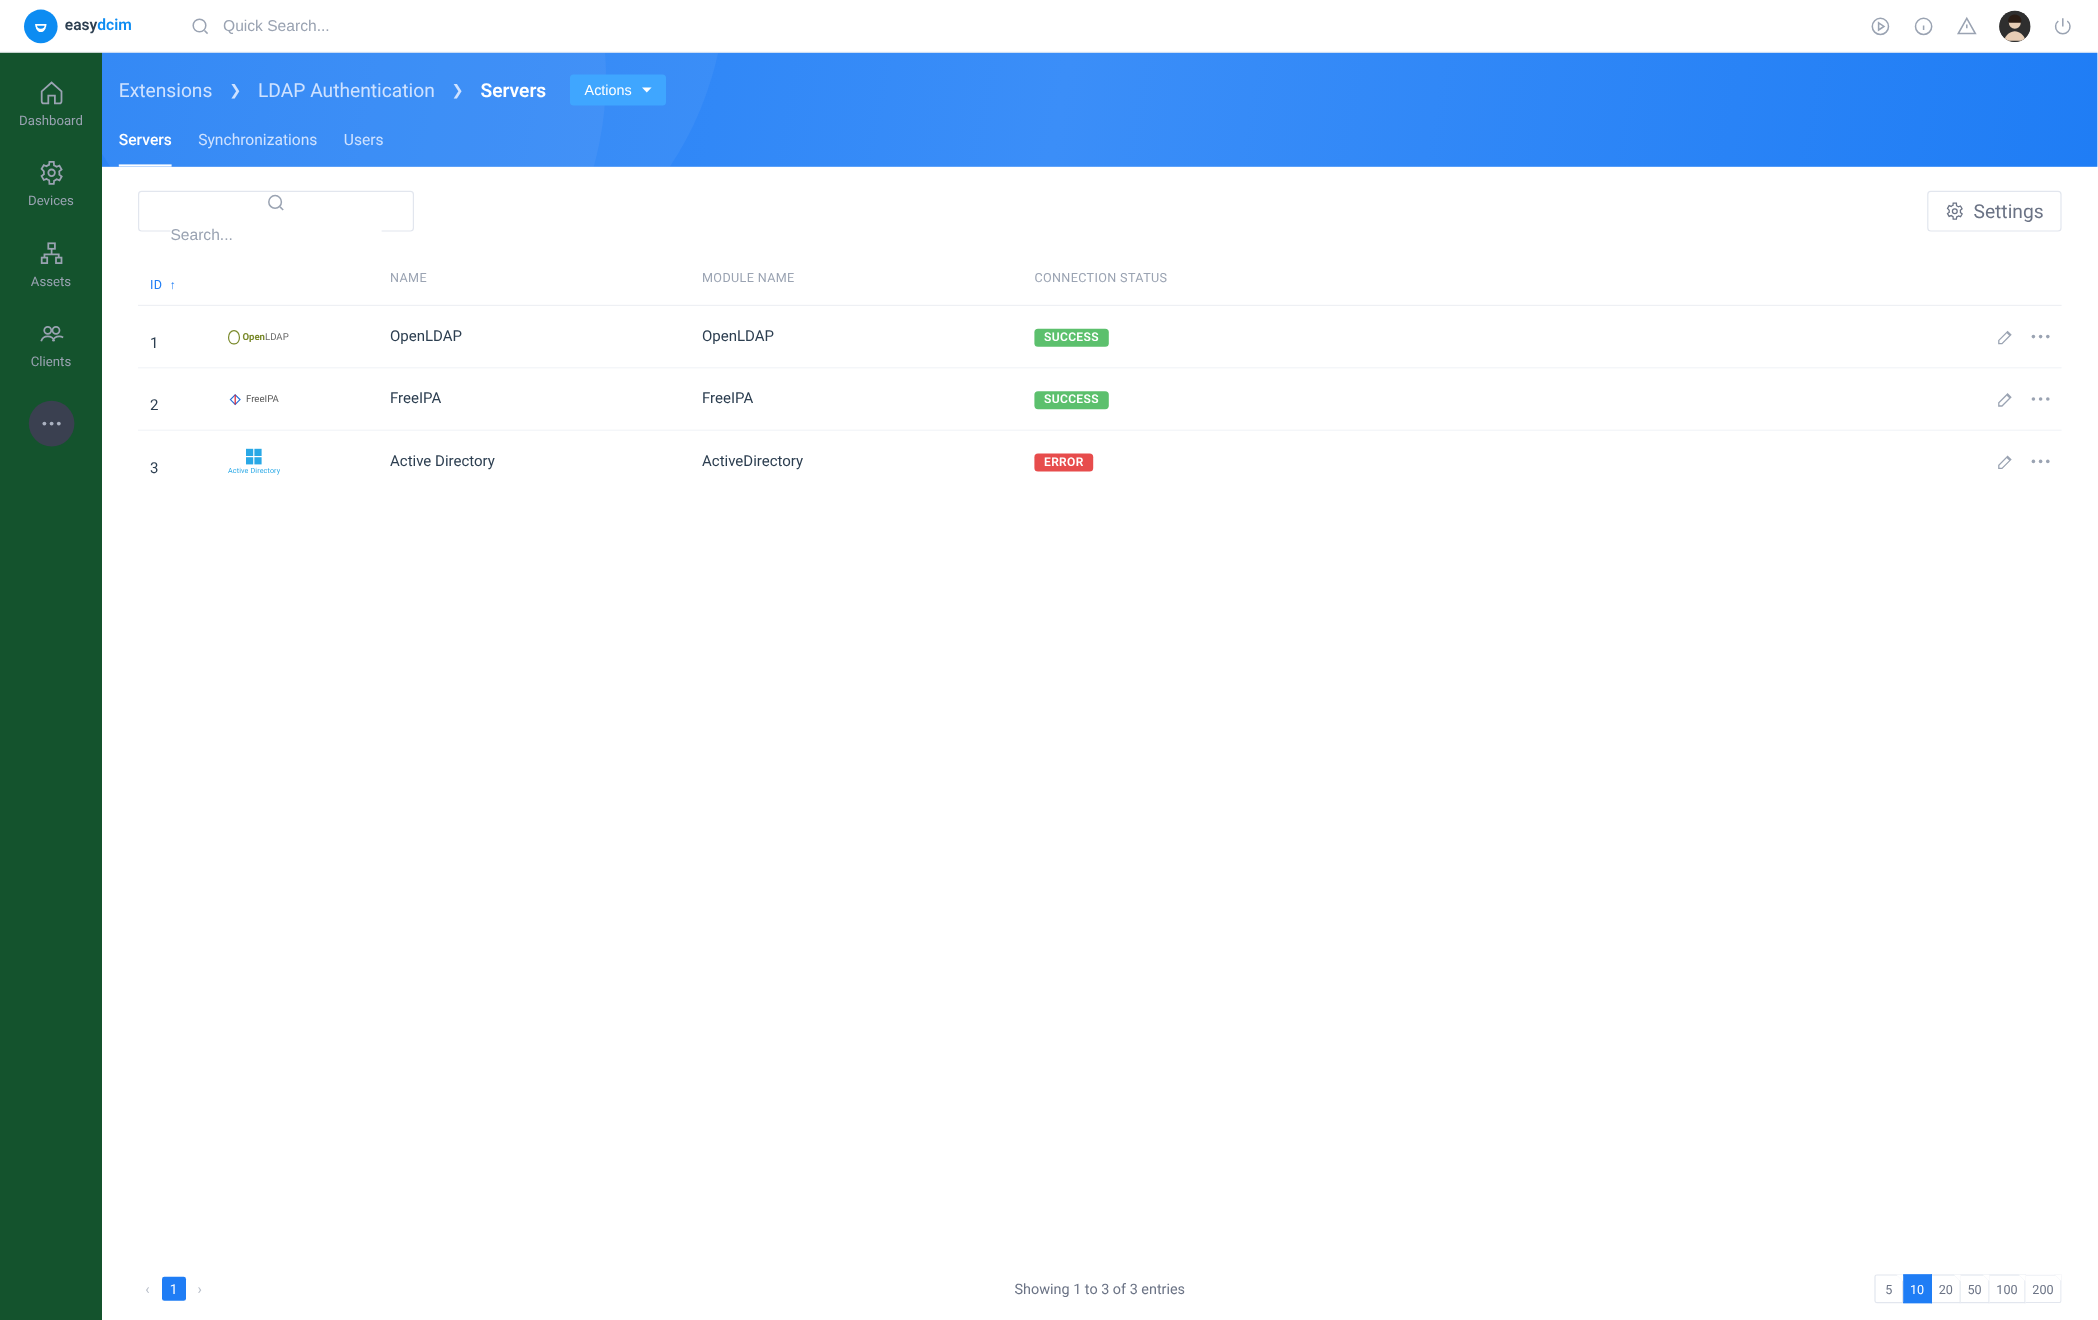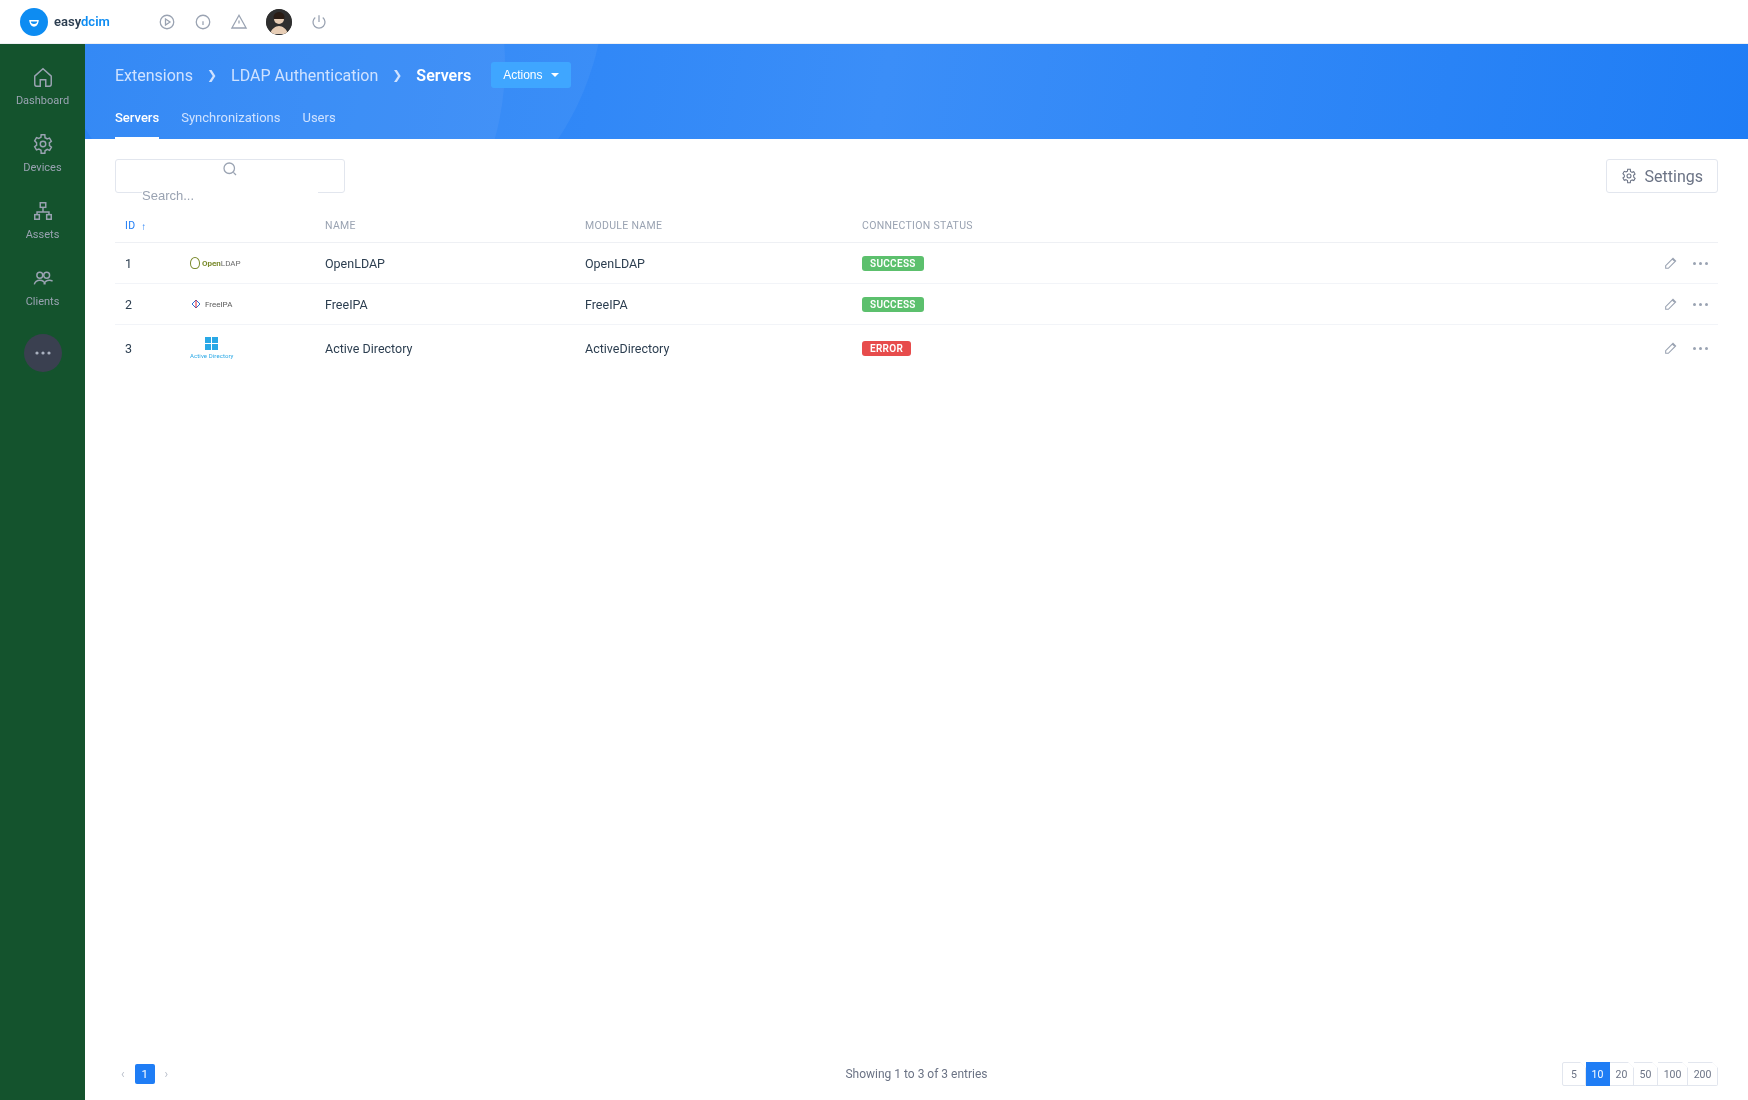--- a/index.html
+++ b/index.html
@@ -22,21 +22,21 @@
     .layout { display:flex; height: calc(100vh - 44px); min-height:1056px; }
     
     .sidebar { width: 85px; background:#14532d; display:flex; flex-direction:column; align-items:center; padding-top:16px; gap:14px; }
     .side-item { display:flex; flex-direction:column; align-items:center; gap:6px; color:#9aa3b2; cursor:pointer; width:100%; padding:6px 0; }
     .side-item svg { width:22px; height:22px; stroke:#9aa3b2; fill:none; stroke-width:1.6; }
     .side-item span { font-size:11px; }
     .side-more { width:38px; height:38px; border-radius:50%; background:#3a4050; display:flex; align-items:center; justify-content:center; margin-top:6px; cursor:pointer; }
     .side-more svg { width:18px; height:6px; }
     
     .main { flex:1; display:flex; flex-direction:column; position:relative; }
-    .bluehdr { background: linear-gradient(100deg, #1f7df5 0%, #3b8ef8 48%, #1f7df5 100%); color:#fff; padding:18px 30px 0 30px; position:relative; overflow:hidden; }
+    .bluehdr { background: linear-gradient(100deg, #1f7df5 0%, #3b8ef8 48%, #1f7df5 100%); color:#fff; padding:18px 30px 0 14px; position:relative; overflow:hidden; }
     .bluehdr::before { content:""; position:absolute; left:-140px; top:-260px; width:560px; height:560px; border-radius:50%; background:rgba(255,255,255,0.05); }
     .bluehdr::after  { content:""; position:absolute; left:-40px; top:-340px; width:560px; height:560px; border-radius:50%; background:rgba(255,255,255,0.05); }
     .crumbs { display:flex; align-items:center; gap:14px; font-size:16px; position:relative; z-index:1; }
     .crumb-link { color:#cfe2ff; cursor:pointer; }
     .crumb-sep { color:#cfe2ff; font-size:12px; display:inline-flex; }
     .crumb-current { color:#fff; font-weight:600; }
     .actions-btn { margin-left:6px; background:#3fa6ff; color:#fff; border:none; border-radius:3px; padding:6px 12px; font-size:12px; display:flex; align-items:center; gap:8px; cursor:pointer; }
     .actions-btn .caret { width:0; height:0; border-left:4px solid transparent; border-right:4px solid transparent; border-top:4px solid #fff; }
     .tabs { display:flex; gap:22px; margin-top:22px; font-size:13px; position:relative; z-index:1; }
     .tab { color:#cfe2ff; padding-bottom:12px; cursor:pointer; }
@@ -44,21 +44,21 @@
     
     .content { padding:20px 30px 64px 30px; flex:1; position:relative; }
     .toolbar { display:flex; align-items:center; }
     .tbl-search { display:flex; align-items:center; gap:10px; border:1px solid #e2e6ee; border-radius:3px; height:34px; padding:0 0; width:230px; color:#9aa3b2;flex-direction:column; }
     .tbl-search input { border:none; outline:none; flex:1; font-size:13px; }
     .tbl-search input::placeholder { color:#9aa3b2; }
     .settings-btn { margin-left:auto; display:flex; align-items:center; gap:8px; border:1px solid #e2e6ee; border-radius:3px; height:34px; padding:0 14px; cursor:pointer; color:#6b7385; font-size:16px; }
     .settings-btn svg { width:16px; height:16px; stroke:#6b7385; fill:none; stroke-width:1.6; }
     
     .theaders { display:flex; align-items:center; margin-top:26px; padding:0 10px 10px 10px; border-bottom:1px solid #eef0f4; font-size:10.5px; letter-spacing:.3px; color:#9aa3b2; text-transform:uppercase; }
-    .col-id    { width:65px; color:#1f7df5; cursor:pointer; display:flex; align-items:flex-end; gap:6px; }
+    .col-id    { width:65px; color:#1f7df5; cursor:pointer; display:flex; align-items:flex-end; gap:6px;margin-top:12px; }
     .col-id .sort { color:#1f7df5; font-size:10px; }
     .col-logo  { width:135px; }
     .col-name  { width:260px; }
     .col-mod   { width:277px; }
     .col-status{ width:420px; }
     .col-act   { width:90px; margin-left:auto; }
     
     .row { display:flex; align-items:center; padding:12px 10px; border-bottom:1px solid #f2f4f8; font-size:12.5px; color:#2c3e50; }
     .row:last-child { border-bottom:none; }
     .logo-cell { width:135px; display:flex; align-items:center; }
@@ -104,20 +104,29 @@
 
 <div class="topbar">
   <div class="logo">
     <span class="logo-mark">
       <svg viewBox="0 0 24 24">
           <path d="M18 10a6 6 0 1 1-12 0h12z M7 14c1.2 2.5 3 4 5 4s3.8-1.5 5-4" fill="none" stroke="#fff" stroke-width="2.2" stroke-linecap="round"></path>
         </svg>
     </span>
     <span class="logo-text"><span>easy</span><span class="accent">dcim</span></span>
   </div>
+  <div class="qsearch">
+    <span class="icn">
+        <svg viewBox="0 0 24 24">
+          <circle cx="11" cy="11" r="7"></circle>
+          <path d="m20 20-3.5-3.5"></path>
+        </svg>
+      </span>
+    <input placeholder="Quick Search..." style="">
+  </div>
   <div class="top-icons">
     <span class="icn">
         <svg viewBox="0 0 24 24">
           <circle cx="12" cy="12" r="9"></circle>
           <path d="m10 8 6 4-6 4z"></path>
         </svg>
       </span>
     <span class="icn">
         <svg viewBox="0 0 24 24">
           <circle cx="12" cy="12" r="9"></circle>

